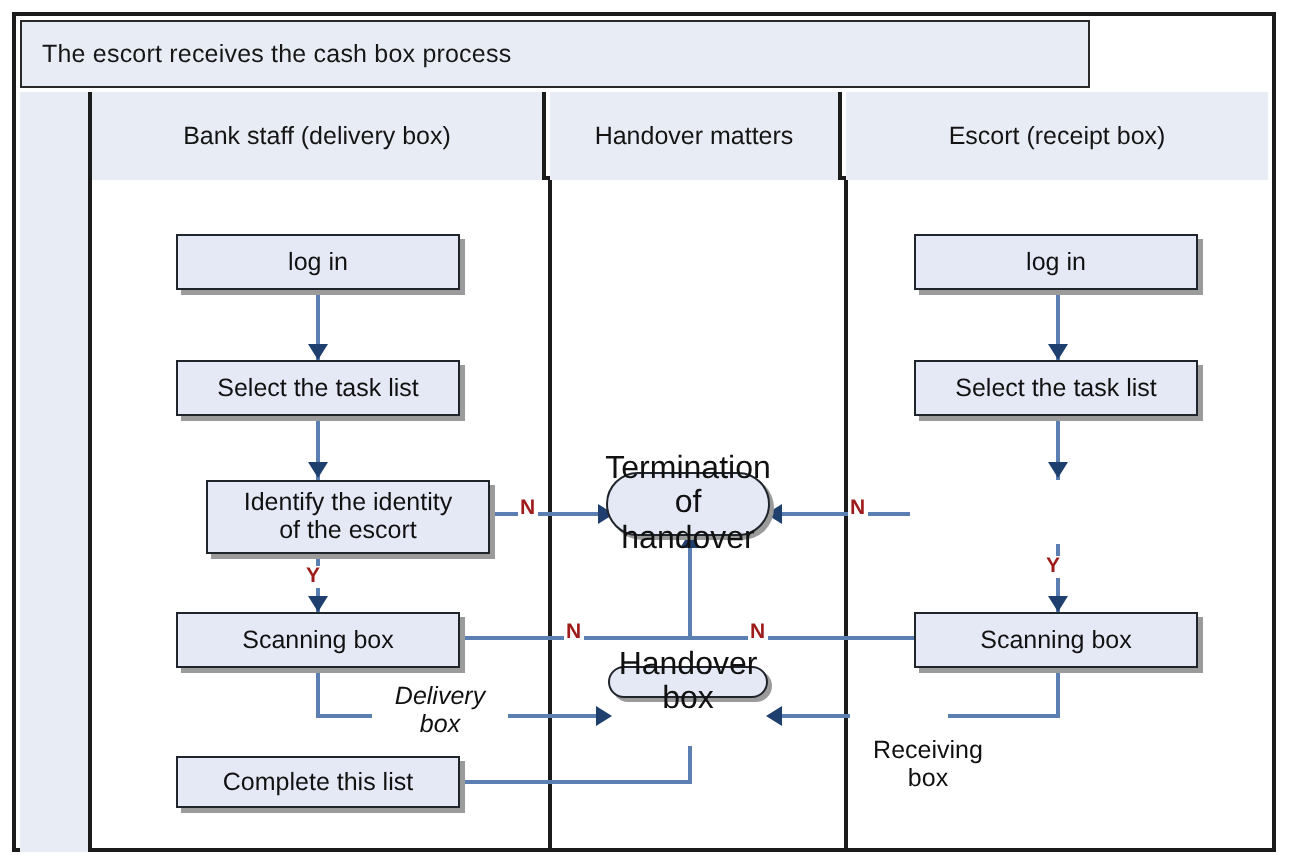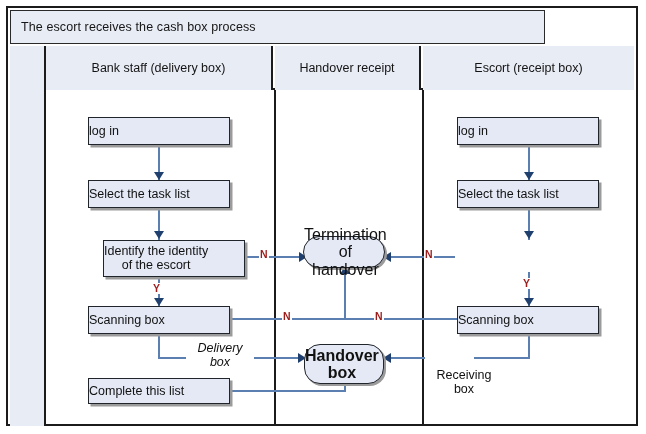--- a/index.html
+++ b/index.html
@@ -79,21 +79,21 @@
   }
   .lane-divider.d1{ left:264px; }
   .lane-divider.d2{ left:412px; }
 
   
   .node{
     position:absolute;
     background:#e4e9f5;
     border:1.6px solid #20252b;
     box-sizing:border-box;
-    display:flex;align-items:center;justify-content:flex-start;
+    display:flex;align-items:center;justify-content:center;
     text-align:center;
     font-size:12.5px;
     color:#111111;
     line-height:1.12;
     box-shadow:2.5px 2.5px 0 0 #9b9b9b;
     z-index:5;
   }
   .node.two-line{ line-height:1.08; }
 
   .node.terminator{
@@ -167,21 +167,21 @@
   </div>
 
   <div class="lane-grid">
     <div class="lane-left-strip"></div>
 
     <div class="header-row">
       <div class="lane-head h1">
         <span>Bank staff (delivery box)</span>
       </div>
       <div class="lane-head h2">
-        <span>Handover receipt</span>
+        <span>Handover matters</span>
       </div>
       <div class="lane-head h3">
         <span>Escort (receipt box)</span>
       </div>
     </div>
 
     <div class="lane-divider d1"></div>
     <div class="lane-divider d2"></div>
   </div>
 
@@ -259,21 +259,21 @@
   </div>
 
   <div class="node" style="left:88px;top:378px;width:142px;height:26px;">
     <span>Complete this list</span>
   </div>
 
   <div class="node terminator two-line" style="left:303px;top:236px;width:82px;height:32px;">
     <span>Termination<br>of handover</span>
   </div>
 
-  <div class="node terminator two-line" style="left:304px;top:344px;width:80px;height:40px;font-weight:bold;">
+  <div class="node terminator two-line" style="left:304px;top:333px;width:80px;height:16px;">
     <span>Handover<br>box</span>
   </div>
 
   <div class="node" style="left:457px;top:117px;width:142px;height:28px;">
     <span>log in</span>
   </div>
 
   <div class="node" style="left:457px;top:180px;width:142px;height:28px;">
     <span>Select the task list</span>
   </div>

